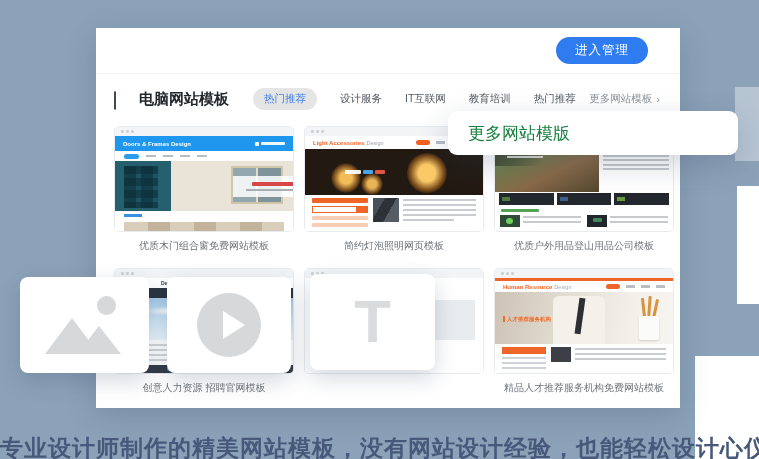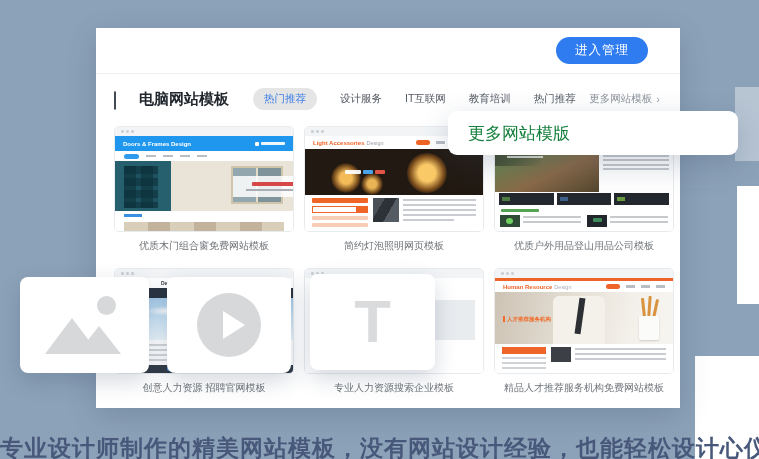--- a/index.html
+++ b/index.html
@@ -430,21 +430,20 @@
         <div class="t5">
           <span class="logo"></span>
           <span class="l1"></span>
             <span class="colr"></span>
             <span class="l2"></span>
             <span class="dot"></span>
             <span class="img"></span>
         </div>
       </div>
     </div>
-    <div class="caption">专业人力资源搜索企业模板</div>
   </div>
 
   <div class="cell c-r2 c-c3">
     <div class="thumb">
       <div class="chrome">
           <i></i>
           <i></i>
           <i></i>
         </div>
       <div class="shot">

